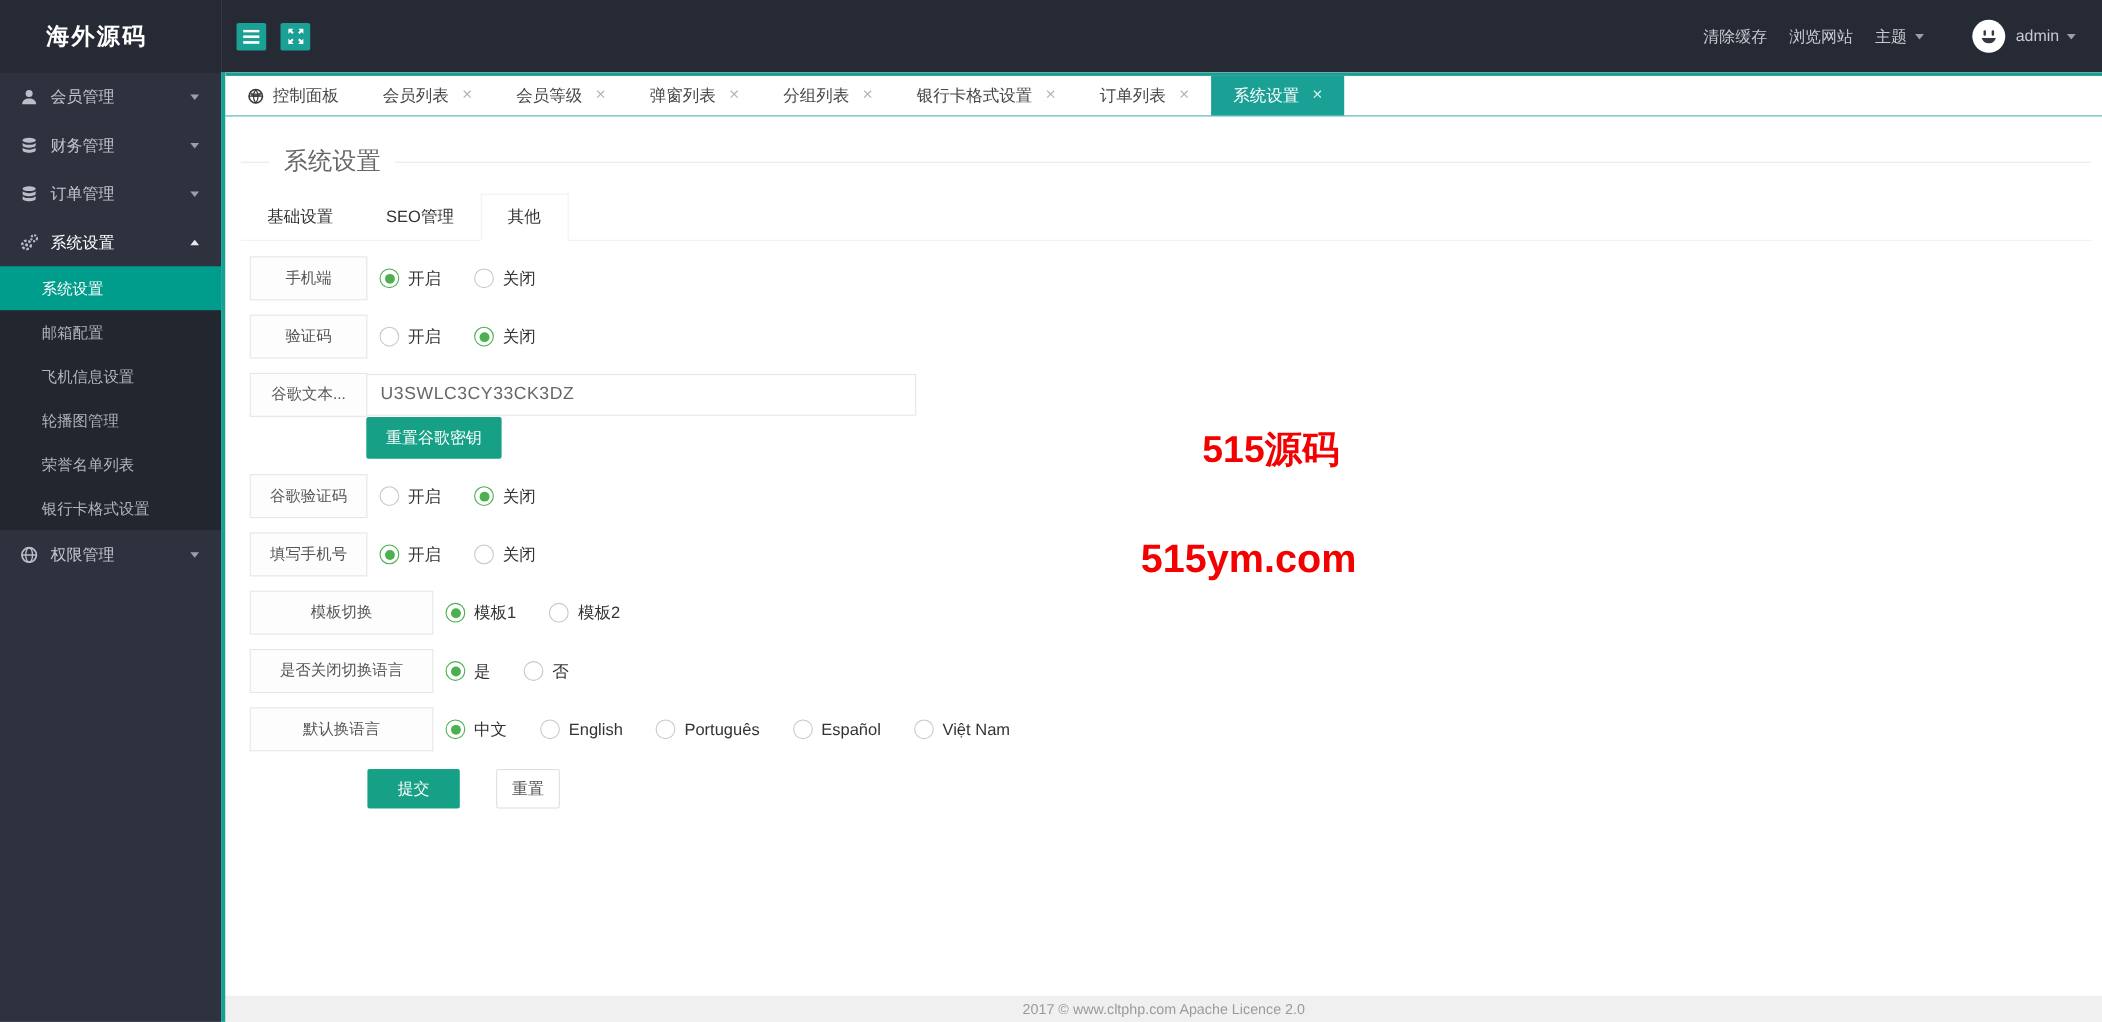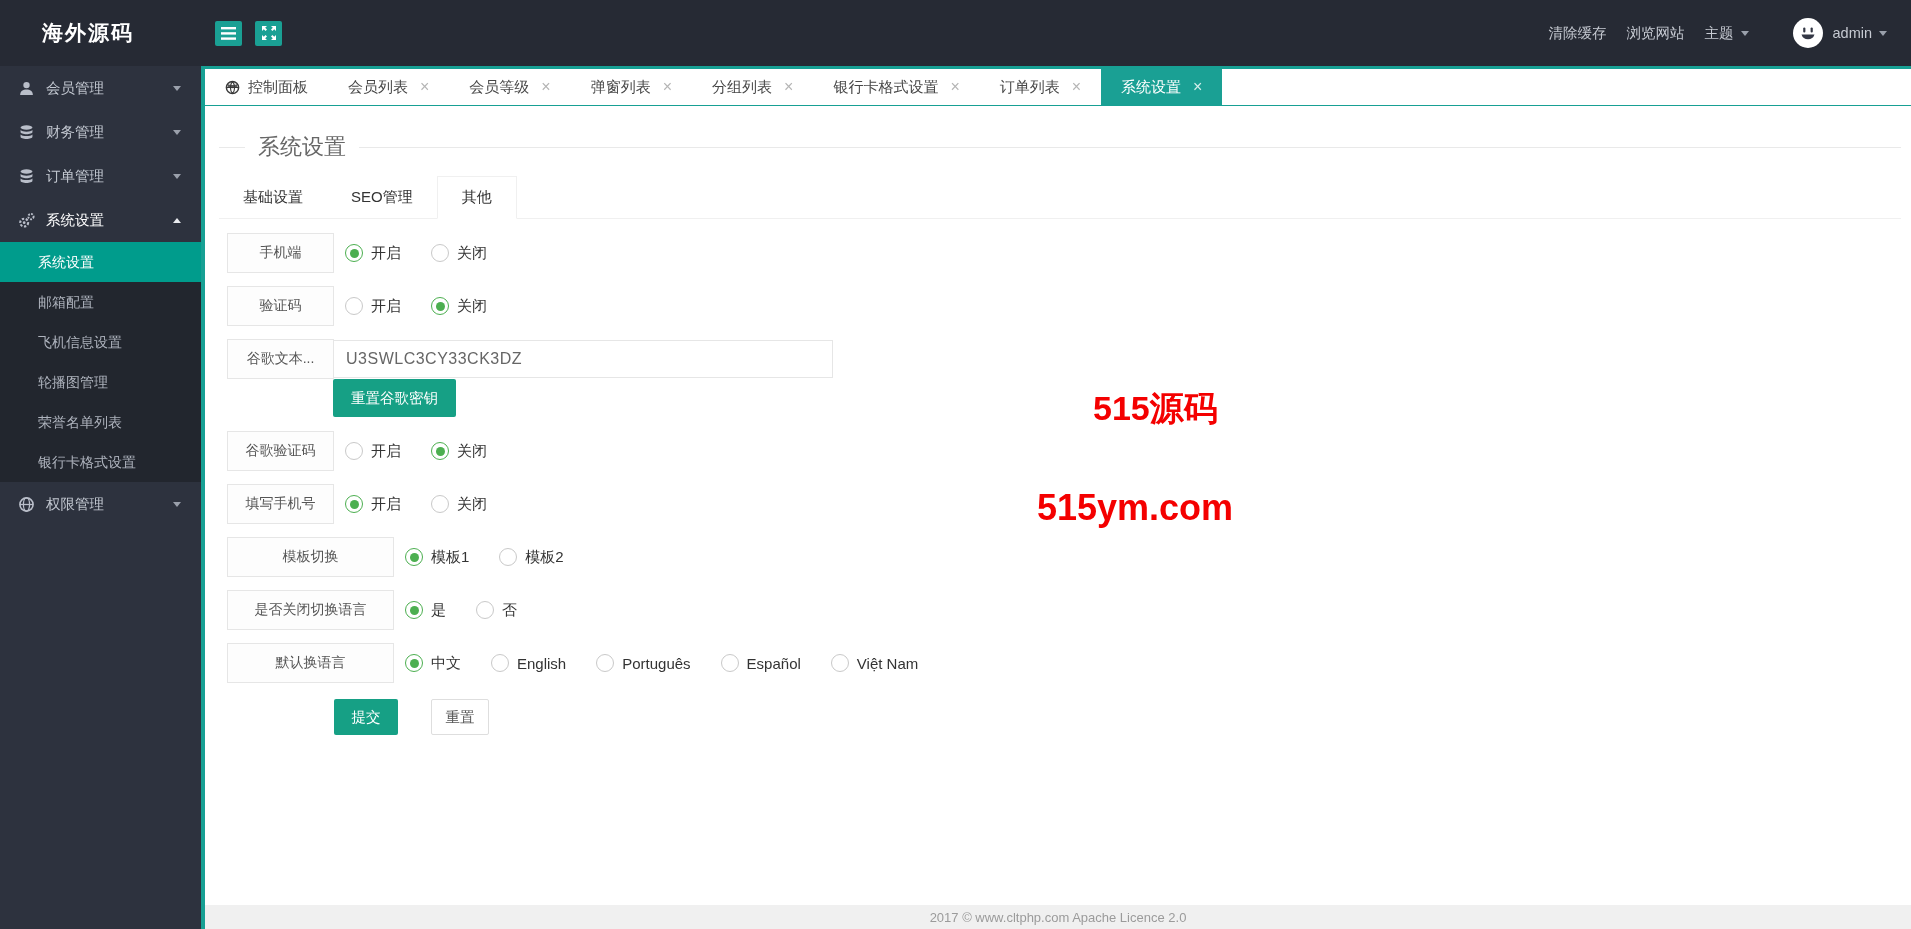--- a/index.html
+++ b/index.html
@@ -74,21 +74,21 @@
   .radio.checked::after{content:"";width:9px;height:9px;border-radius:50%;background:#4caf50;}
   .radio-text{margin-left:8px;font-size:15px;color:#333;}
   .input-row{margin-bottom:0;}
   .text-input{width:500px;height:38px;border:1px solid #e6e6e6;margin-left:-1px;padding:0 12px;
     font-size:16px;color:#666;letter-spacing:.5px;box-sizing:border-box;outline:none;
     font-family:"Liberation Sans","DejaVu Sans",sans-serif;}
   .btn-row{margin:0 0 14px 106px;}
   .teal-btn{height:38px;padding:0 18px;background:#16a085;color:#fff;border:none;border-radius:2px;
     font-size:14.5px;cursor:pointer;font-family:inherit;}
   .submit-row{display:flex;align-items:center;margin:16px 0 0 107px;}
-  .primary-btn{width:64px;height:36px;background:#16a085;color:#fff;border:none;border-radius:2px;
+  .primary-btn{width:84px;height:36px;background:#16a085;color:#fff;border:none;border-radius:2px;
     font-size:14.5px;cursor:pointer;font-family:inherit;}
   .ghost-btn{width:58px;height:36px;background:#fff;color:#555;border:1px solid #dedede;border-radius:2px;
     font-size:14.5px;margin-left:33px;cursor:pointer;font-family:inherit;}
 
   .watermark{position:absolute;font-weight:bold;color:#f40000;white-space:nowrap;}
   .wm1{left:888px;top:280px;font-size:34px;}
   .wm2{left:832px;top:381px;font-size:36px;}
 
   footer{height:24px;background:#f0f0f0;display:flex;align-items:center;justify-content:center;
     color:#9b9b9b;font-size:13px;}

